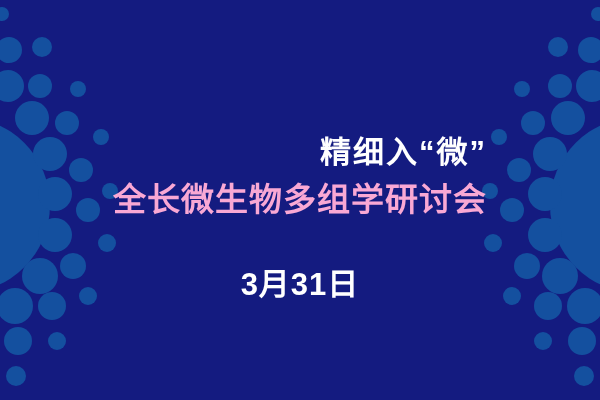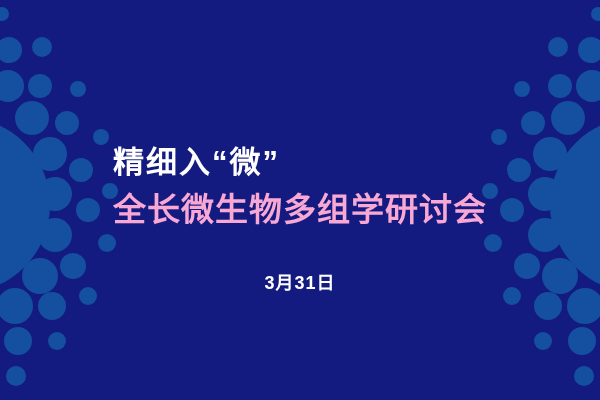--- a/index.html
+++ b/index.html
@@ -28,21 +28,21 @@
     position: absolute;
     inset: 0;
     display: flex;
     flex-direction: column;
     align-items: center;
     justify-content: center;
     z-index: 5;
     pointer-events: none;
   }
   .title-block {
-    text-align: left;
+    text-align: right;
     color: #ffffff;
     margin-top: 36px;
   }
   .title-line-1 {
     font-size: 31px;
     font-weight: bold;
     letter-spacing: 2px;
     line-height: 1.35;
     margin: 0;
     color: #ffffff;
@@ -52,21 +52,21 @@
     font-size: 33px;
     font-weight: bold;
     letter-spacing: 1px;
     line-height: 1.35;
     margin: 4px 0 0 0;
     color: #f9a8d4;
     white-space: nowrap;
   }
   .date-line {
     margin-top: 36px;
-    font-size: 18px;
+    font-size: 31px;
     font-weight: bold;
     letter-spacing: 1px;
     color: #ffffff;
     text-align: center;
     white-space: nowrap;
   }
 </style>
 </head>
 <body>
 

